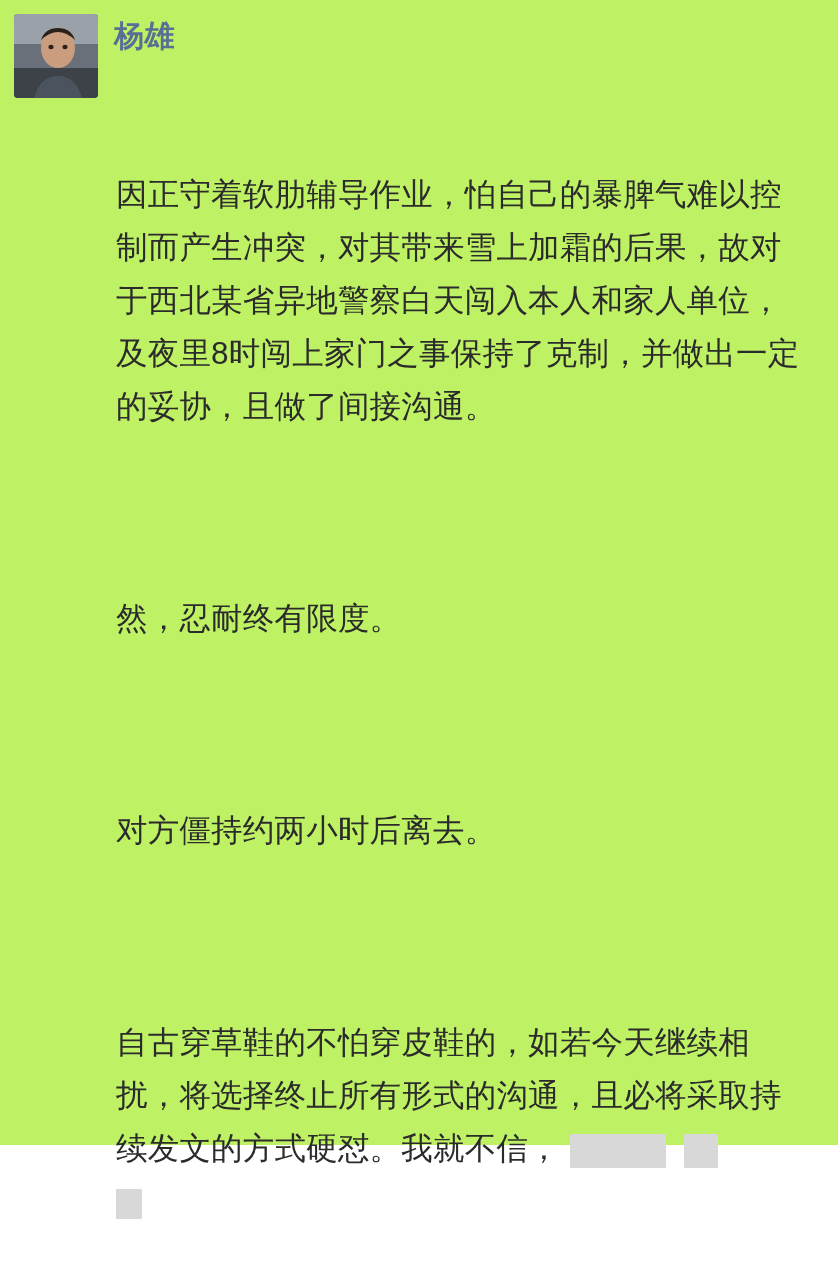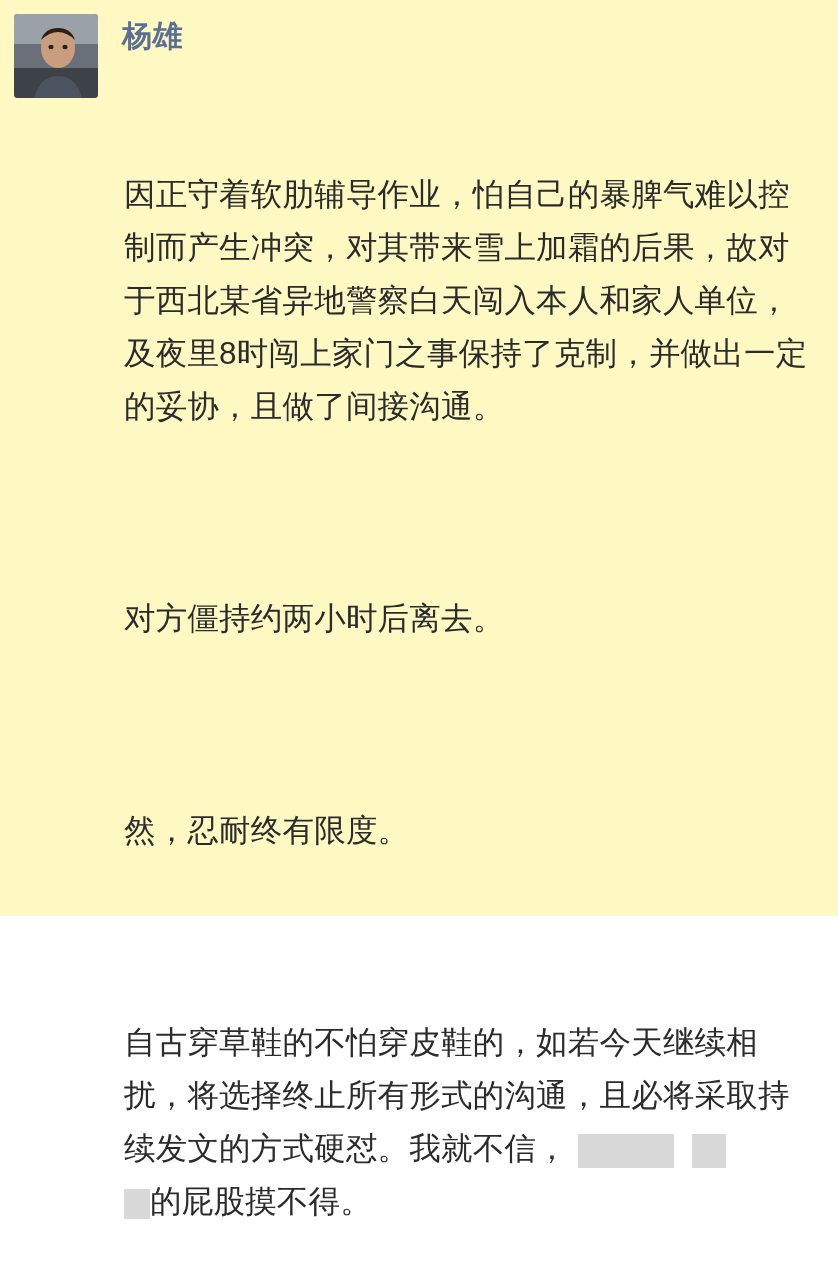--- a/index.html
+++ b/index.html
@@ -9,24 +9,24 @@
   }
   body {
     width: 838px;
     height: 1284px;
     font-family: "Liberation Sans", sans-serif;
     -webkit-font-smoothing: antialiased;
   }
   .moment {
     position: relative;
     width: 838px;
-    height: 916px;
-    background: #fef9c3;
+    height: 1145px;
+    background: #bef264;
     box-sizing: border-box;
-    padding: 14px 20px 0 22px;
+    padding: 14px 20px 0 14px;
   }
   .avatar {
     position: absolute;
     left: 14px;
     top: 14px;
     width: 84px;
     height: 84px;
     border-radius: 4px;
     overflow: hidden;
     background: #5d6a72;
@@ -85,20 +85,20 @@
       <ellipse cx="51" cy="33" rx="2.6" ry="2.2" fill="#2b2118"></ellipse>
     </svg>
   </div>
 
   <div class="content">
 
     <div class="author">杨雄</div>
 
     <div class="post-body">
       <div class="para">因正守着软肋辅导作业，怕自己的暴脾气难以控制而产生冲突，对其带来雪上加霜的后果，故对于西北某省异地警察白天闯入本人和家人单位，及夜里8时闯上家门之事保持了克制，并做出一定的妥协，且做了间接沟通。</div>
+      <div class="para gap">然，忍耐终有限度。</div>
       <div class="para gap">对方僵持约两小时后离去。</div>
-      <div class="para gap">然，忍耐终有限度。</div>
-      <div class="para gap redacted-line"><span>自古穿草鞋的不怕穿皮鞋的，如若今天继续相扰，将选择终止所有形式的沟通，且必将采取持续发文的方式硬怼。我就不信，</span><span class="mask m1"></span><span class="mask m2"></span><br><span class="mask m3"></span><span>的屁股摸不得。</span></div>
+      <div class="para gap redacted-line"><span>自古穿草鞋的不怕穿皮鞋的，如若今天继续相扰，将选择终止所有形式的沟通，且必将采取持续发文的方式硬怼。我就不信，</span><span class="mask m1"></span><span class="mask m2"></span><br><span class="mask m3"></span></div>
       
     </div>
 
   </div>
 </div>
 
 </body></html>

